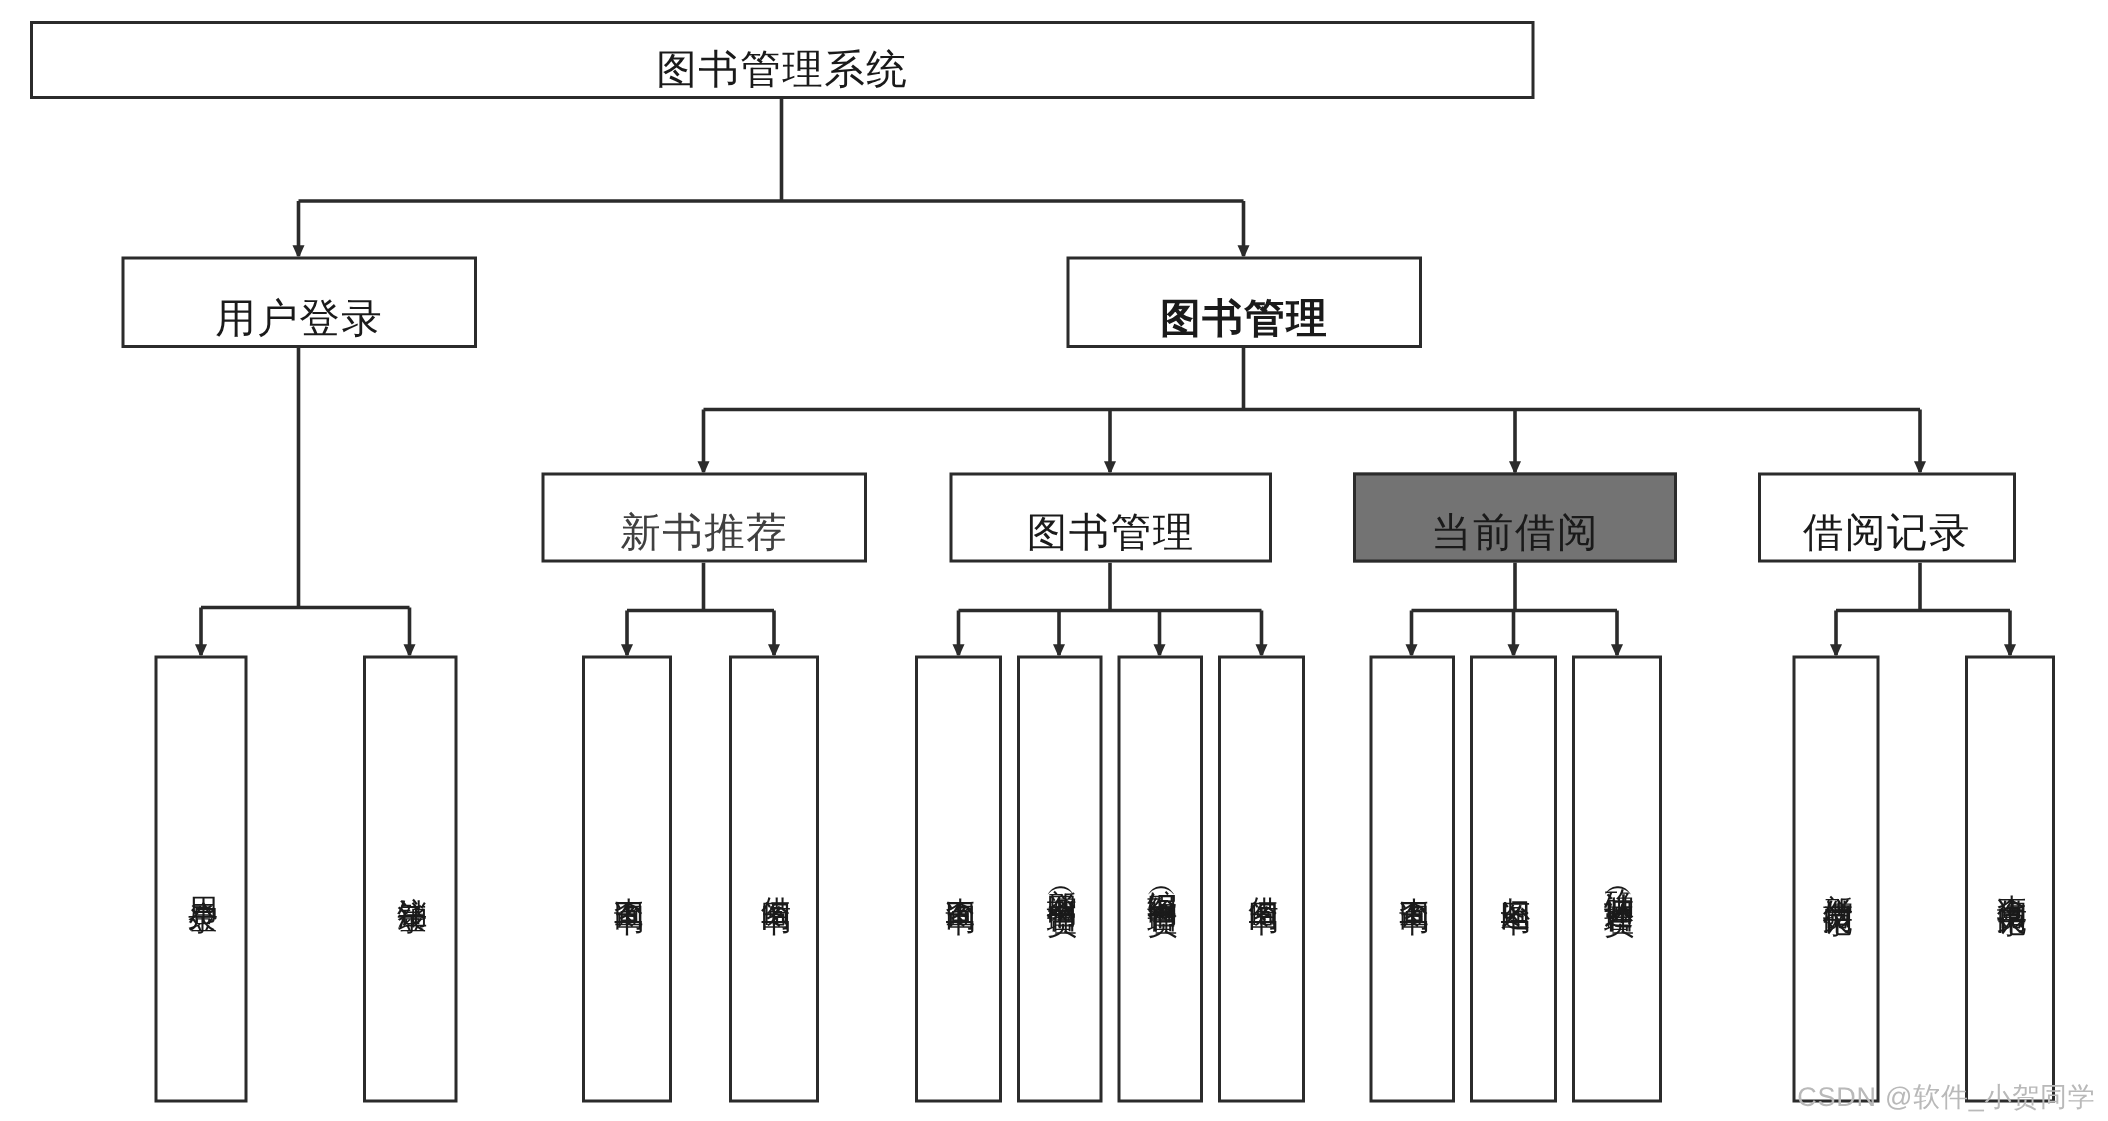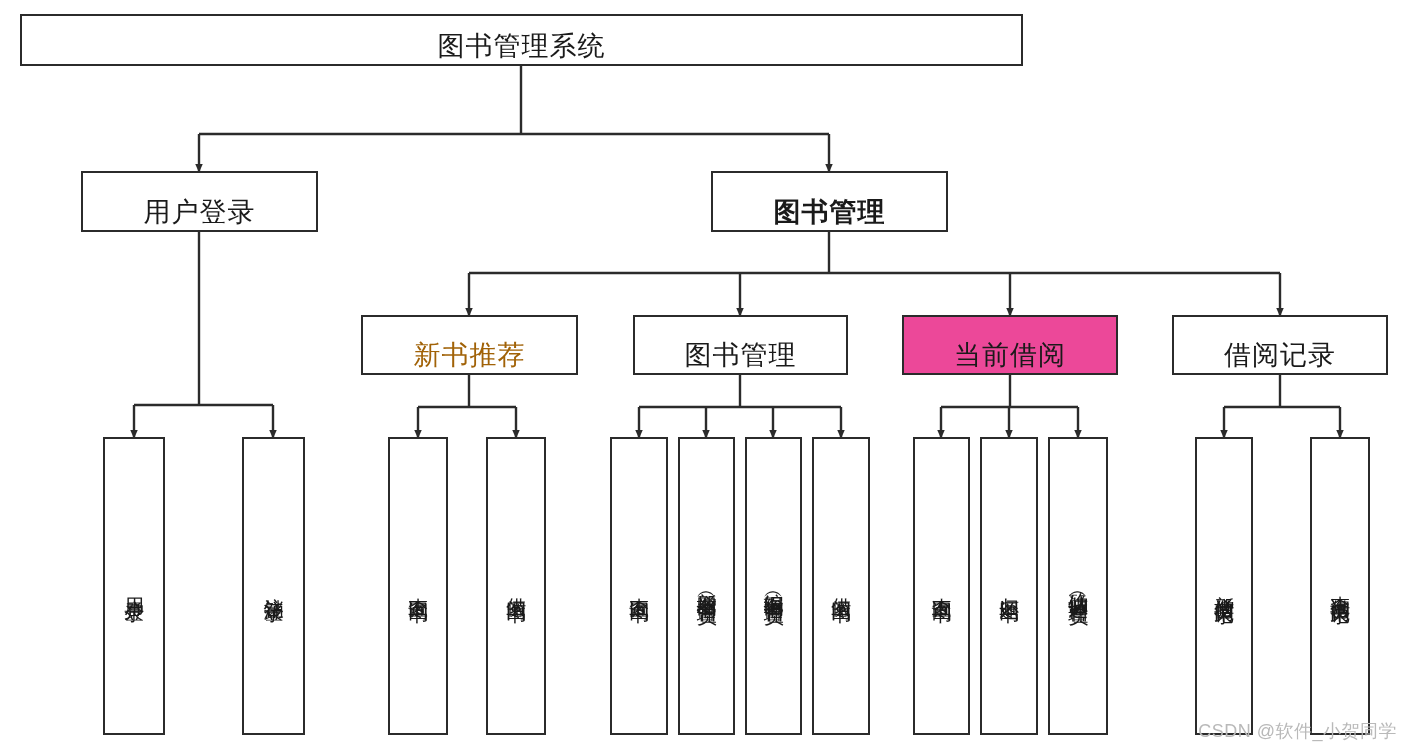--- a/index.html
+++ b/index.html
@@ -70,30 +70,30 @@
   <div id="nodes-layer">
       <div class="node horiz" style="left: 20px; top: 14px; width: 1003px; height: 52px; border-color: rgb(43, 43, 43); background: rgb(255, 255, 255); color: rgb(26, 26, 26);">
         <span class="node-label">图书管理系统</span>
       </div>
       <div class="node horiz" style="left: 81px; top: 171px; width: 237px; height: 61px; border-color: rgb(43, 43, 43); background: rgb(255, 255, 255); color: rgb(26, 26, 26);">
         <span class="node-label">用户登录</span>
       </div>
       <div class="node horiz" style="left: 711px; top: 171px; width: 237px; height: 61px; border-color: rgb(43, 43, 43); background: rgb(255, 255, 255); color: rgb(26, 26, 26); font-weight: bold;">
         <span class="node-label">图书管理</span>
       </div>
-      <div class="node horiz" style="left: 361px; top: 315px; width: 217px; height: 60px; border-color: rgb(43, 43, 43); background: rgb(255, 255, 255); color: #a16207;">
+      <div class="node horiz" style="left: 361px; top: 315px; width: 217px; height: 60px; border-color: rgb(43, 43, 43); background: rgb(255, 255, 255); color: #404040;">
         <span class="node-label">新书推荐</span>
       </div>
       <div class="node horiz" style="left: 633px; top: 315px; width: 215px; height: 60px; border-color: rgb(43, 43, 43); background: rgb(255, 255, 255); color: rgb(26, 26, 26);">
         <span class="node-label">图书管理</span>
       </div>
-      <div class="node horiz" style="left: 902px; top: 315px; width: 216px; height: 60px; border-color: rgb(43, 43, 43); background: #ec4899; color: rgb(26, 26, 26);">
+      <div class="node horiz" style="left: 902px; top: 315px; width: 216px; height: 60px; border-color: rgb(43, 43, 43); background: #737373; color: rgb(26, 26, 26);">
         <span class="node-label">当前借阅</span>
       </div>
-      <div class="node horiz" style="left: 1172px; top: 315px; width: 216px; height: 60px; border-color: rgb(43, 43, 43); background: rgb(255, 255, 255); color: rgb(26, 26, 26);">
+      <div class="node horiz" style="left: 1172px; top: 315px; width: 172px; height: 60px; border-color: rgb(43, 43, 43); background: rgb(255, 255, 255); color: rgb(26, 26, 26);">
         <span class="node-label">借阅记录</span>
       </div>
       <div class="node vert" style="left: 103px; top: 437px; width: 62px; height: 298px; border-color: rgb(43, 43, 43); background: rgb(255, 255, 255); color: rgb(26, 26, 26);">
         <span class="node-label">用户登录</span>
       </div>
       <div class="node vert" style="left: 242px; top: 437px; width: 63px; height: 298px; border-color: rgb(43, 43, 43); background: rgb(255, 255, 255); color: rgb(26, 26, 26);">
         <span class="node-label">注销登录</span>
       </div>
       <div class="node vert" style="left: 388px; top: 437px; width: 60px; height: 298px; border-color: rgb(43, 43, 43); background: rgb(255, 255, 255); color: rgb(26, 26, 26);">
         <span class="node-label">查询图书</span>

